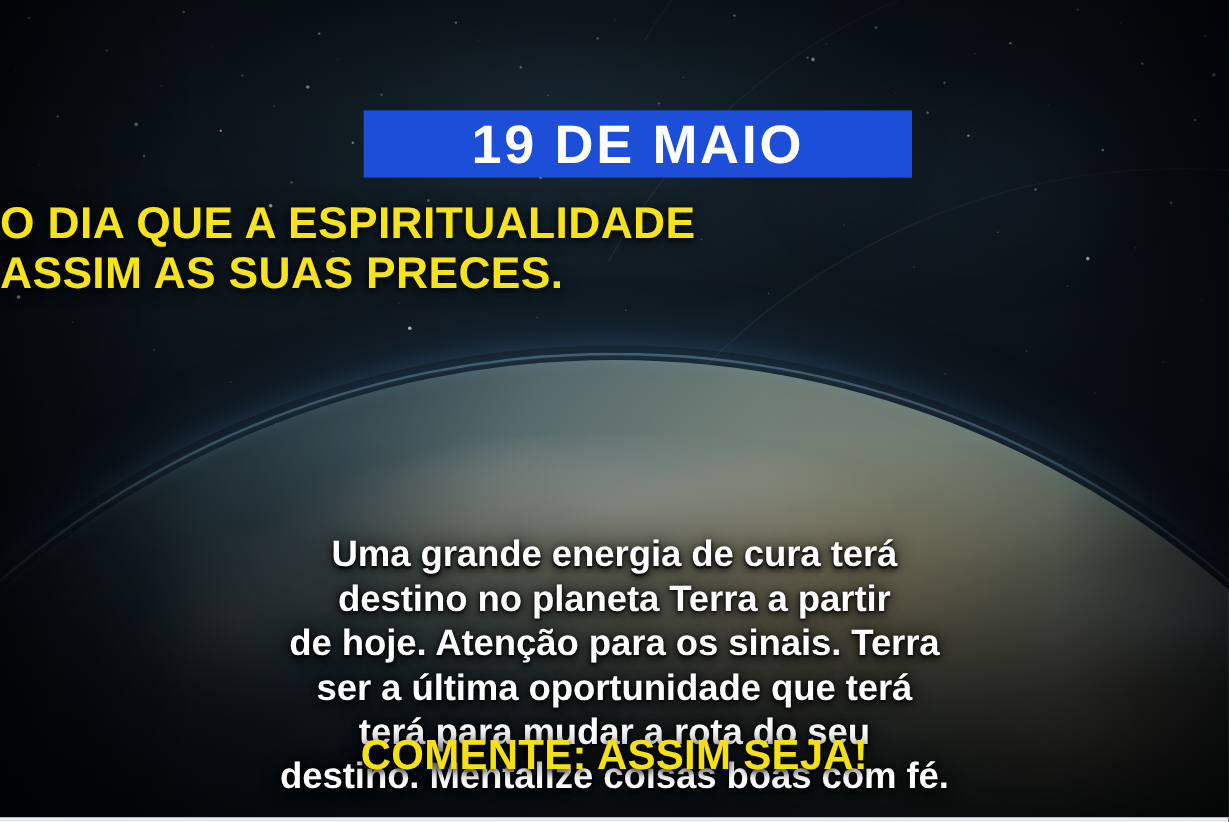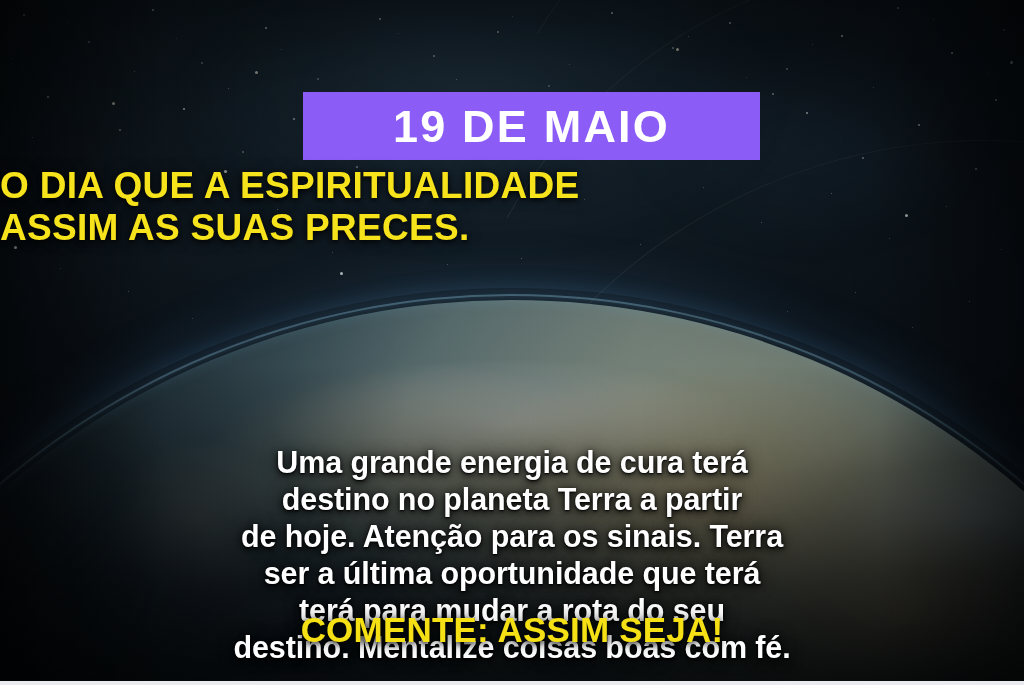--- a/index.html
+++ b/index.html
@@ -185,22 +185,22 @@
     background:linear-gradient(180deg, rgba(3,7,11,.58) 0%, rgba(3,7,11,.25) 55%, rgba(3,7,11,0) 100%);
     pointer-events:none;
   }
 
   
   .content { position:absolute; inset:0; }
 
   .date-banner {
     position:absolute;
     left:303px; top:92px;
-    width:457px; height:68px;
-    background:#8b5cf6;
+    width:457px; height:56px;
+    background:#1d4ed8;
     display:flex; align-items:center; justify-content:center;
   }
   .date-banner .date-text {
     color:#FFFFFF;
     font-size:45px;
     font-weight:bold;
     letter-spacing:2.2px;
     line-height:1;
     white-space:nowrap;
     font-family:"Liberation Sans", sans-serif;

